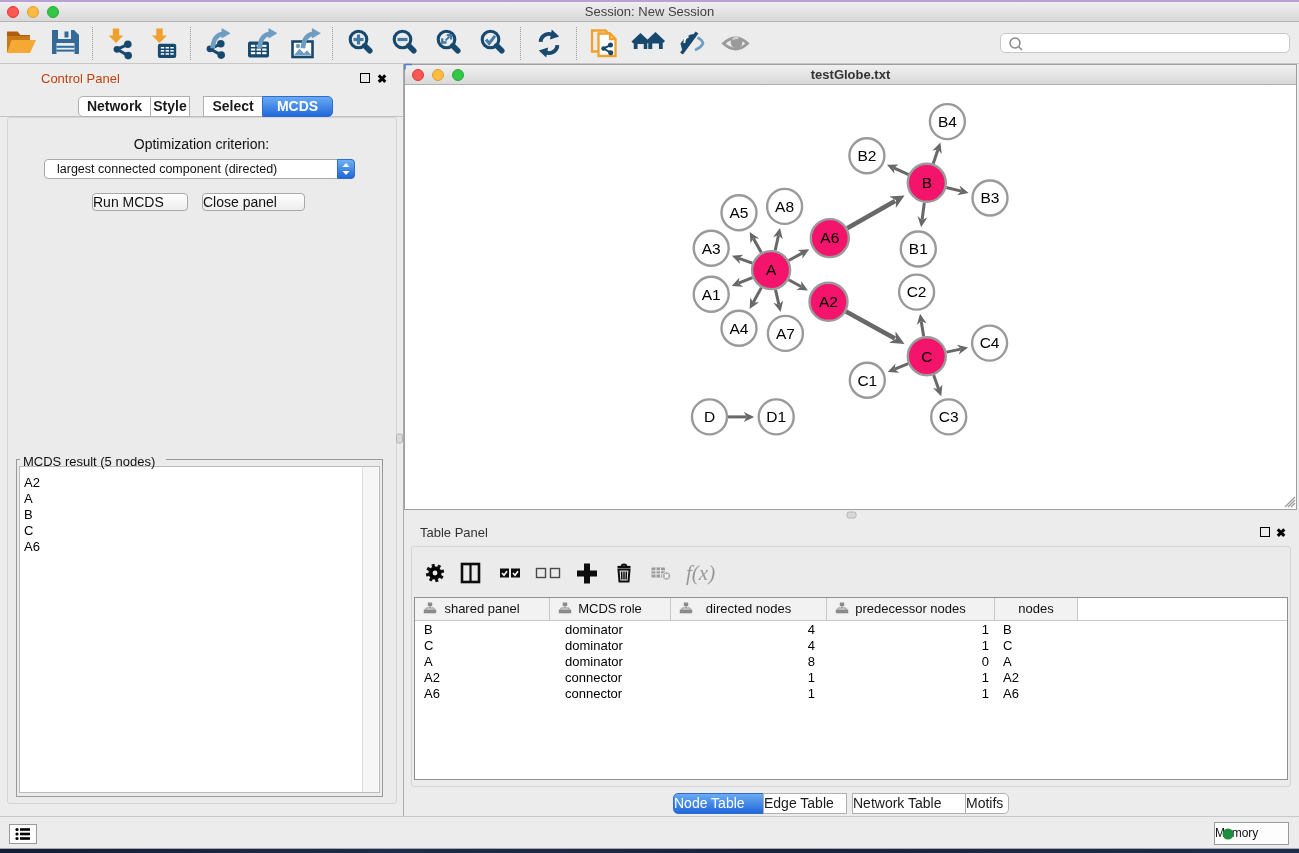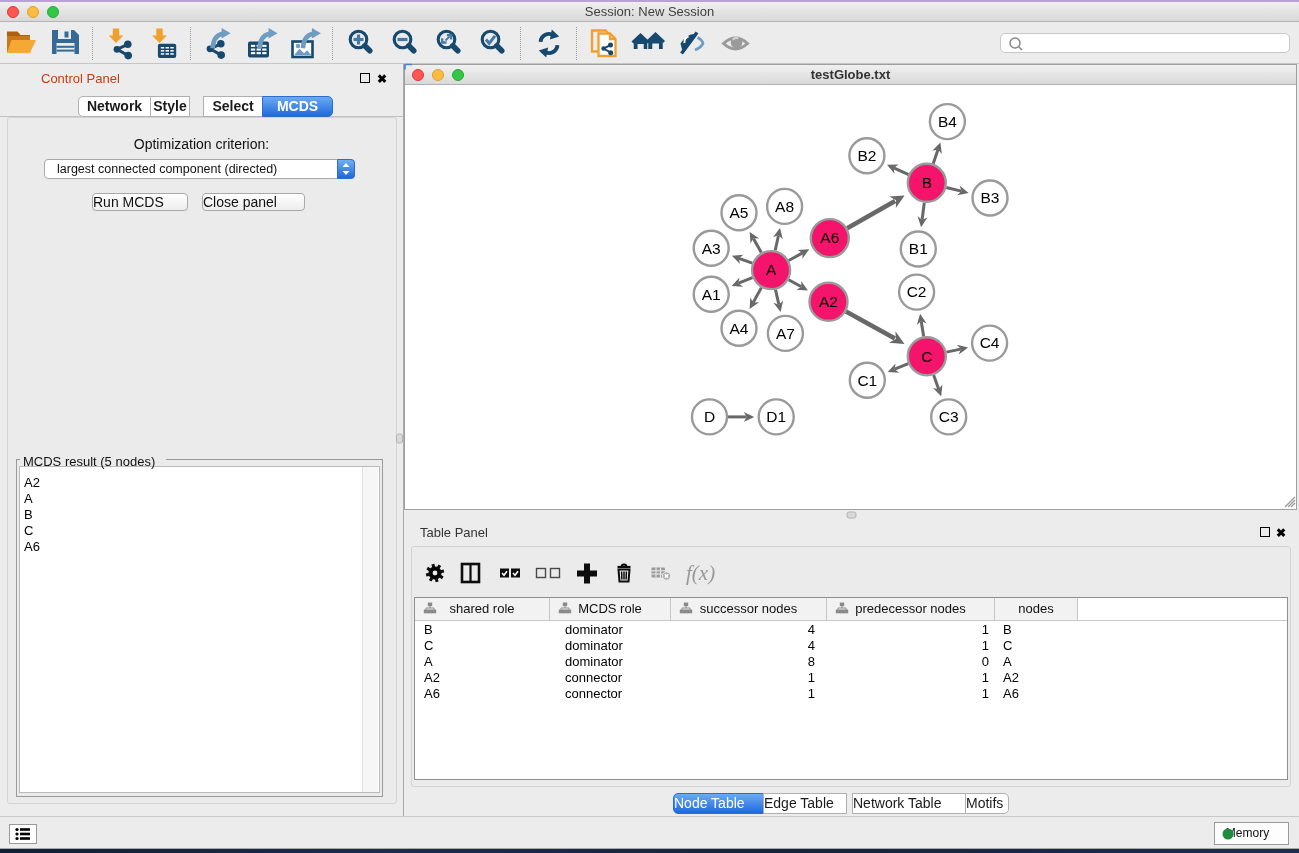--- a/index.html
+++ b/index.html
@@ -42,21 +42,21 @@
 #ttable{left:414px;top:597px;width:874px;height:183px;background:#fff;border:1px solid #8f8f8f}
 .th{position:absolute;top:0;height:22px;background:#f2f2f2;border-right:1px solid #c8c8c8;font-size:13px;color:#111;text-align:center;line-height:22px}
 #thead-line{position:absolute;left:0;top:22px;width:872px;height:1px;background:#c8c8c8}
 .trow{position:absolute;font-size:13px;color:#000;height:16px;line-height:16px}
 .tabs2{position:absolute;top:793px;height:21px}
 .tab2{position:absolute;top:0;height:21px;background:#fff;border:1px solid #b0b0b0;font-size:14px;color:#1a1a1a;text-align:left;line-height:19px}
 .tab2.sel{background:linear-gradient(#6aabf2,#2168dc);color:#fff;border-color:#2e6cd0}
 
 #statusbar{left:0;top:816px;width:1299px;height:33px;background:#ececec;border-top:1px solid #c9c9c9}
 #listbtn{left:9px;top:824px;width:28px;height:20px;background:#fdfdfd;border:1px solid #9a9a9a}
-#membtn{left:1214px;top:822px;width:75px;height:23px;background:#fdfdfd;border:1px solid #9a9a9a;font-size:12px;color:#111;line-height:21px;text-align:center;padding-right:8px}
+#membtn{left:1214px;top:822px;width:75px;height:23px;background:#fdfdfd;border:1px solid #9a9a9a;font-size:12px;color:#111;line-height:21px;text-align:left;padding-right:8px}
 #navy{left:0;top:849px;width:1299px;height:4px;background:linear-gradient(90deg,#101f38,#1b2c4c 30%,#14243f 60%,#1c2d4e)}
 </style></head>
 <body>
 <div class="abs" id="topline"></div>
 <div class="abs" id="titlebar">
     <div class="t">Session: New Session</div>
   <div class="tl" style="left:7px;background:#fc5753;border:1px solid #df3734"></div>
   <div class="tl" style="left:27px;background:#fdbc40;border:1px solid #de9f34"></div>
   <div class="tl" style="left:47px;background:#33c748;border:1px solid #27aa35"></div>
 </div>
@@ -350,23 +350,23 @@
         <line x1="651.5" y1="574" x2="665" y2="574"></line>
         <line x1="656" y1="567.5" x2="656" y2="577.5"></line>
         <line x1="660.5" y1="567.5" x2="660.5" y2="577.5"></line>
       </g>
 <circle cx="666.5" cy="576" r="4.2" fill="#b0b0b0" stroke="#ebebeb" stroke-width="1"></circle>
 <path d="M664.8 574.3 l3.4 3.4 m0 -3.4 l-3.4 3.4" stroke="#fff" stroke-width="1.4" fill="none"></path>
     </g>
 <text x="686" y="580" font-family="Liberation Serif" font-style="italic" font-size="21" fill="#999">f(x)</text>
   </svg>
 <div class="abs" id="ttable">
-  <div class="th" style="left:0;width:135px">shared role</div>
+  <div class="th" style="left:0;width:135px">shared panel</div>
   <div class="th" style="left:135px;width:121px">MCDS role</div>
-  <div class="th" style="left:256px;width:156px">successor nodes</div>
+  <div class="th" style="left:256px;width:156px">directed nodes</div>
   <div class="th" style="left:412px;width:168px">predecessor nodes</div>
   <div class="th" style="left:580px;width:83px">nodes</div>
   <div id="thead-line"></div>
   <div class="trow" style="left:9px;top:24px">B</div>
 <div class="trow" style="left:150px;top:24px">dominator</div>
 <div class="trow" style="left:330px;top:24px;width:70px;text-align:right">4</div>
 <div class="trow" style="left:500px;top:24px;width:74px;text-align:right">1</div>
 <div class="trow" style="left:588px;top:24px">B</div>
 <div class="trow" style="left:9px;top:40px">C</div>
 <div class="trow" style="left:150px;top:40px">dominator</div>

